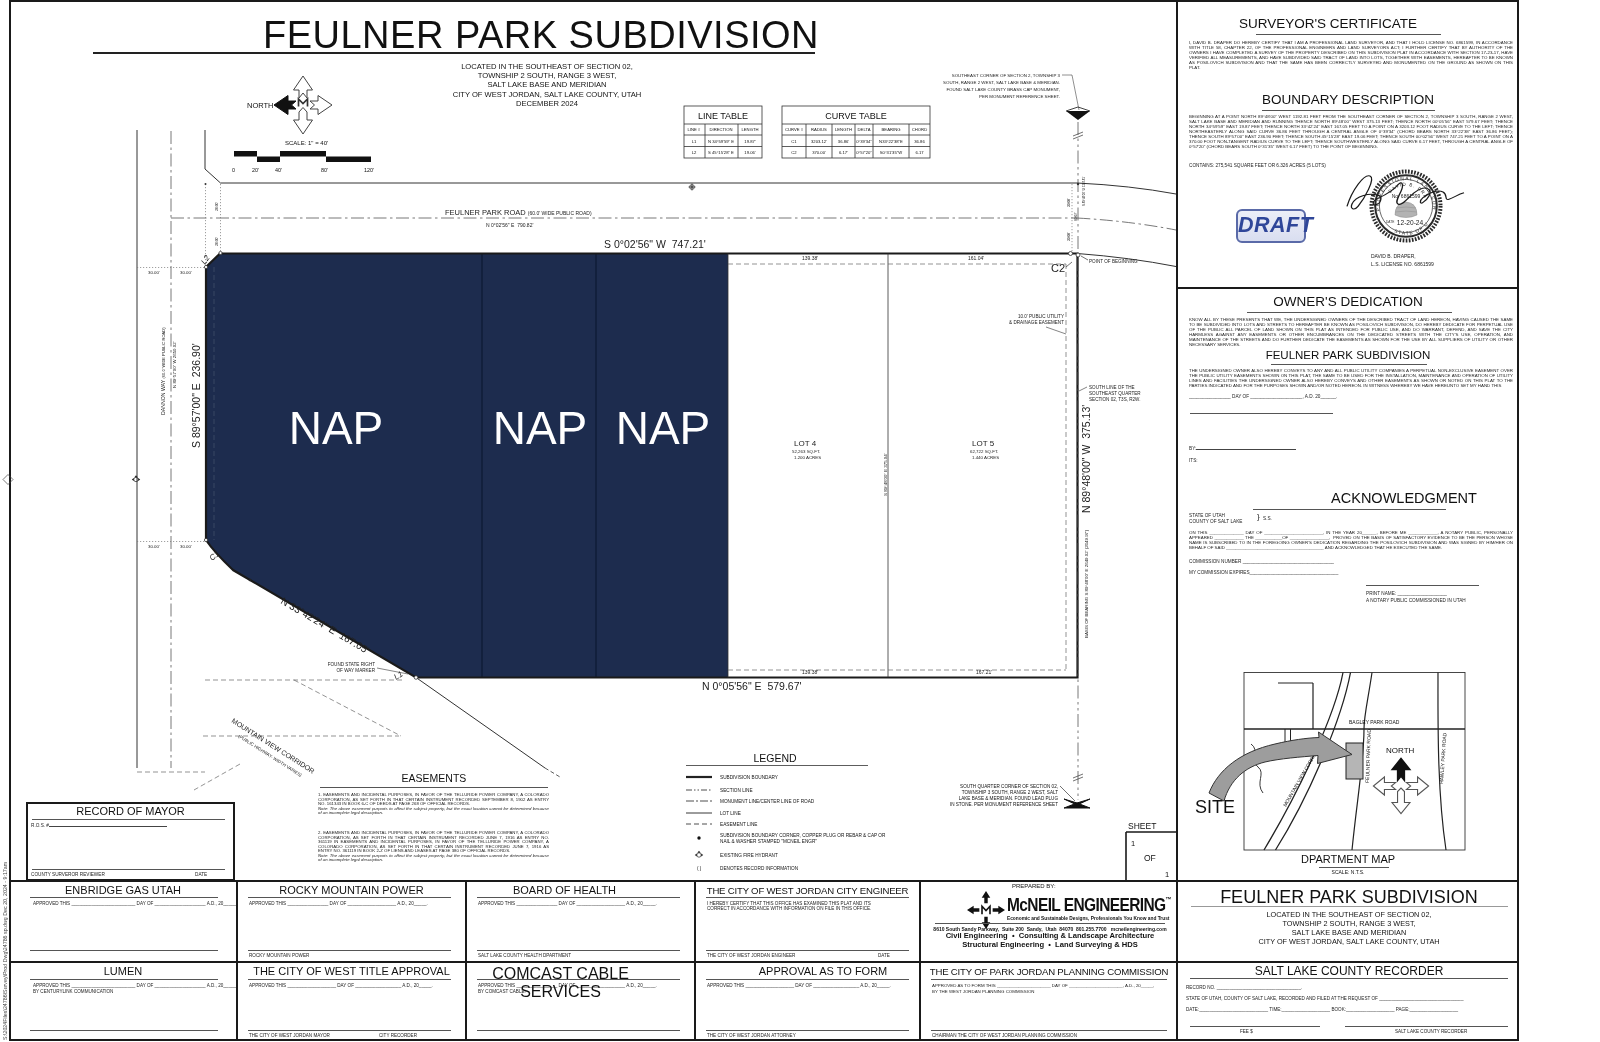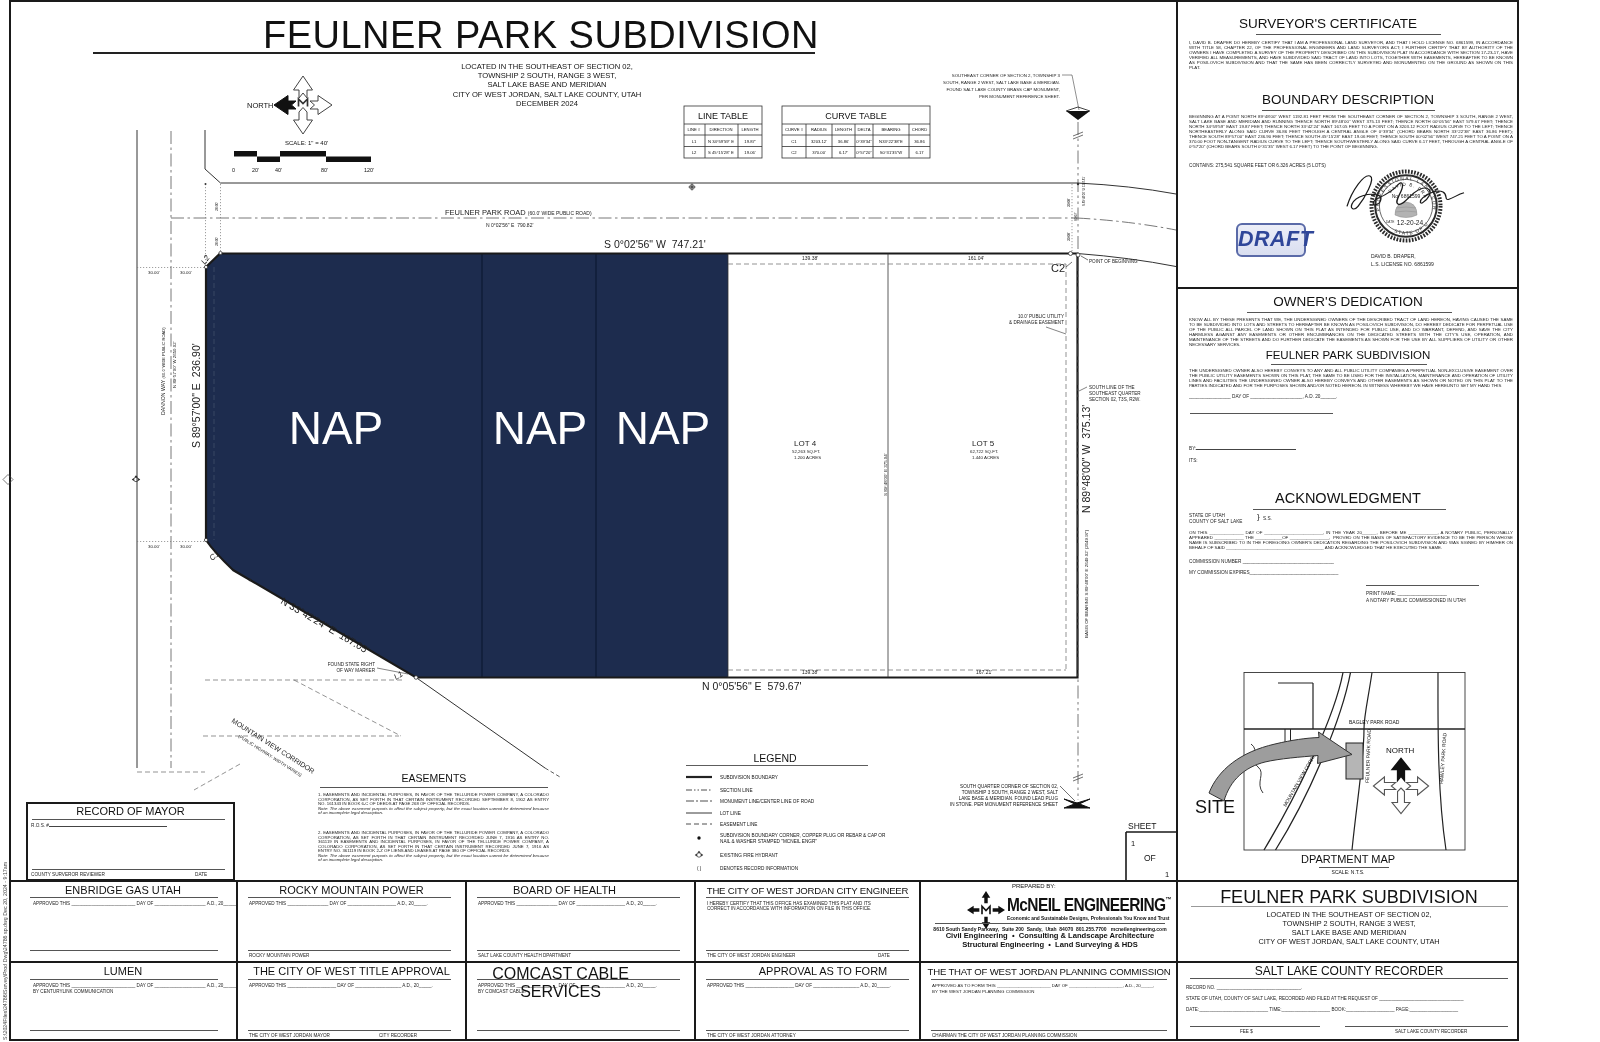--- a/index.html
+++ b/index.html
@@ -292,21 +292,21 @@
 
 <div class="a ctr" style="left:1178px;top:16px;width:300px;font-size:13.5px;">SURVEYOR'S CERTIFICATE</div>
 <div class="hl thin" style="left:1256px;top:34px;width:185px;"></div>
 <div class="a j" style="left:1189px;top:40px;width:324px;font-size:4.4px;line-height:5.0px;color:#222;">I, DAVID B. DRAPER DO HEREBY CERTIFY THAT I AM A PROFESSIONAL LAND SURVEYOR, AND THAT I HOLD LICENSE NO. 6861599, IN ACCORDANCE WITH TITLE 58, CHAPTER 22, OF THE PROFESSIONAL ENGINEERS AND LAND SURVEYORS ACT; I FURTHER CERTIFY THAT BY AUTHORITY OF THE OWNERS I HAVE COMPLETED A SURVEY OF THE PROPERTY DESCRIBED ON THIS SUBDIVISION PLAT IN ACCORDANCE WITH SECTION 17-23-17, HAVE VERIFIED ALL MEASUREMENTS, AND HAVE SUBDIVIDED SAID TRACT OF LAND INTO LOTS, TOGETHER WITH EASEMENTS, HEREAFTER TO BE KNOWN AS POSILOVICH SUBDIVISION AND THAT THE SAME HAS BEEN CORRECTLY SURVEYED AND MONUMENTED ON THE GROUND AS SHOWN ON  THIS PLAT.</div>
 
 <div class="a ctr" style="left:1178px;top:92px;width:340px;font-size:13.5px;">BOUNDARY DESCRIPTION</div>
 <div class="hl thin" style="left:1262px;top:110px;width:173px;"></div>
 <div class="a j" style="left:1189px;top:114px;width:324px;font-size:4.4px;line-height:5.0px;color:#222;">BEGINNING AT A POINT NORTH 89°48'00" WEST 1192.81 FEET FROM THE SOUTHEAST CORNER OF SECTION 2, TOWNSHIP 3 SOUTH, RANGE 2 WEST, SALT LAKE BASE AND MERIDIAN AND RUNNING THENCE NORTH 89°48'00" WEST 375.13 FEET; THENCE NORTH 00°05'56" EAST 579.67 FEET; THENCE NORTH 34°59'59" EAST 19.87 FEET; THENCE NORTH 33°42'24" EAST 167.05 FEET TO A POINT ON A 3203.12 FOOT RADIUS CURVE TO THE LEFT; THENCE NORTHEASTERLY ALONG SAID CURVE 36.86 FEET THROUGH A CENTRAL ANGLE OF 0°39'34" (CHORD BEARS NORTH 33°22'38" EAST 36.86 FEET); THENCE SOUTH 89°57'00" EAST 236.90 FEET; THENCE SOUTH 45°15'28" EAST 19.06 FEET; THENCE SOUTH 00°02'56" WEST 747.21 FEET TO A POINT ON A 370.00 FOOT NON-TANGENT RADIUS CURVE TO THE LEFT; THENCE SOUTHWESTERLY ALONG SAID CURVE 6.17 FEET, THROUGH A CENTRAL ANGLE OF 0°57'20" (CHORD BEARS SOUTH 0°31'35" WEST 6.17 FEET) TO THE POINT OF BEGINNING.</div>
 <div class="a" style="left:1189px;top:163px;font-size:4.7px;color:#222;">CONTAINS: 275,541 SQUARE FEET OR 6.326 ACRES (5 LOTS)</div>
 
-<div class="a" style="left:1236px;top:223px;width:66px;height:30px;border:2px solid #5a6aa8;border-radius:6px;background:linear-gradient(180deg,#eceef8,#d9def0);color:#2f4699;font-size:21.5px;font-weight:bold;font-style:italic;text-align:center;line-height:29px;letter-spacing:0.5px;">DRAFT</div>
+<div class="a" style="left:1236px;top:209px;width:66px;height:30px;border:2px solid #5a6aa8;border-radius:6px;background:linear-gradient(180deg,#eceef8,#d9def0);color:#2f4699;font-size:21.5px;font-weight:bold;font-style:italic;text-align:center;line-height:29px;letter-spacing:0.5px;">DRAFT</div>
 
 <svg class="a" style="left:1340px;top:140px;" width="180" height="140" viewBox="0 0 180 140">
   <g transform="translate(66,66)">
     <circle r="34.5" fill="none" stroke="#2a2a2a" stroke-width="4" stroke-dasharray="1.7 1.4"></circle>
     <circle r="30.8" fill="none" stroke="#2a2a2a" stroke-width="2"></circle>
     <circle r="26.6" fill="none" stroke="#2a2a2a" stroke-width="0.7"></circle>
     <defs>
       <path id="arcT" d="M-25.8,7 A26.6,26.6 0 1 1 25.8,7"></path>
       <path id="arcB" d="M-22.5,18 A29,29 0 0 0 22.5,18"></path>
       <path id="arcM" d="M-19,-6.5 A20,20 0 0 1 19,-6.5"></path>
@@ -331,21 +331,21 @@
 <div class="a j" style="left:1189px;top:317px;width:324px;font-size:4.4px;line-height:5.05px;color:#222;">KNOW ALL BY THESE PRESENTS THAT WE, THE UNDERSIGNED OWNERS OF THE DESCRIBED TRACT OF LAND HEREON, HAVING CAUSED THE SAME TO BE SUBDIVIDED INTO LOTS AND STREETS TO HEREAFTER BE KNOWN AS POSILOVICH SUBDIVISION, DO HEREBY DEDICATE FOR PERPETUAL USE OF THE PUBLIC ALL PARCEL OF LAND SHOWN ON THIS PLAT AS INTENDED FOR PUBLIC USE, AND DO WARRANT, DEFEND, AND SAVE THE CITY HARMLESS AGAINST ANY EASEMENTS OR OTHER ENCUMBRANCES ON THE DEDICATED STREETS WITH THE CITY'S USE, OPERATION, AND MAINTENANCE OF THE STREETS AND DO FURTHER DEDICATE THE EASEMENTS AS SHOWN FOR THE USE BY ALL SUPPLIERS OF UTILITY OR OTHER NECESSARY SERVICES.</div>
 
 <div class="a ctr" style="left:1178px;top:349px;width:340px;font-size:11.5px;">FEULNER PARK SUBDIVISION</div>
 <div class="hl thin" style="left:1271px;top:364px;width:156px;"></div>
 <div class="a j" style="left:1189px;top:368px;width:324px;font-size:4.4px;line-height:5.05px;color:#222;">THE UNDERSIGNED OWNER ALSO HEREBY CONVEYS TO ANY AND ALL PUBLIC UTILITY COMPANIES A PERPETUAL NON-EXCLUSIVE EASEMENT OVER THE PUBLIC UTILITY EASEMENTS SHOWN ON THIS PLAT, THE SAME TO BE USED FOR THE INSTALLATION, MAINTENANCE AND OPERATION OF UTILITY LINES AND FACILITIES THE UNDERSIGNED OWNER ALSO HEREBY CONVEYS AND OTHER EASEMENTS AS SHOWN OR NOTED ON THIS PLAT TO THE PARTIES INDICATED AND FOR THE PURPOSES SHOWN AND/OR NOTED HEREON. IN WITNESS WHEREBY WE HAVE HEREUNTO SET MY HAND THIS</div>
 <div class="a" style="left:1189px;top:394px;width:324px;font-size:4.7px;color:#222;">________________ DAY OF ____________________, A.D. 20______.</div>
 <div class="hl thin" style="left:1190px;top:413px;width:143px;"></div>
 <div class="a" style="left:1189px;top:444px;font-size:4.7px;color:#222;">BY:<span style="display:inline-block;width:100px;border-bottom:0.7px solid #444;height:5px;"></span></div>
 <div class="a" style="left:1189px;top:458px;font-size:4.7px;color:#222;">ITS:</div>
 
-<div class="a ctr" style="left:1178px;top:490px;width:340px;font-size:14.5px;">ACKNOWLEDGMENT</div>
+<div class="a ctr" style="left:1234px;top:490px;width:340px;font-size:14.5px;">ACKNOWLEDGMENT</div>
 <div class="hl thin" style="left:1253px;top:509px;width:193px;"></div>
 <div class="a" style="left:1189px;top:513px;font-size:4.7px;line-height:6.4px;color:#222;">STATE OF UTAH<br>COUNTY OF SALT LAKE</div>
 <div class="a" style="left:1257px;top:512px;font-size:8px;color:#222;">}</div>
 <div class="a" style="left:1263px;top:516px;font-size:4.7px;color:#222;">S.S.</div>
 <div class="a j" style="left:1189px;top:530px;width:324px;font-size:4.4px;line-height:5.05px;color:#222;">ON THIS ______________ DAY OF ________________________, IN THE YEAR 20______, BEFORE ME ____________, A NOTARY PUBLIC, PERSONALLY APPEARED ____________ THE ___________OF ________________,&nbsp;&nbsp;PROVED ON THE BASIS OF SATISFACTORY EVIDENCE TO BE THE PERSON WHOSE NAME IS SUBSCRIBED TO IN THE FOREGOING OWNER'S DEDICATION REGARDING THE POSILOVICH SUBDIVISION AND WAS SIGNED BY HIM/HER ON BEHALF OF SAID ________________________________________ AND ACKNOWLEDGED THAT HE EXECUTED THE SAME.</div>
 <div class="a" style="left:1189px;top:559px;font-size:4.7px;color:#222;">COMMISSION NUMBER ___________________________________</div>
 <div class="a" style="left:1189px;top:570px;font-size:4.7px;color:#222;">MY COMMISSION EXPIRES__________________________________</div>
 <div class="hl thin" style="left:1366px;top:585px;width:113px;"></div>
 <div class="a" style="left:1366px;top:590px;font-size:4.7px;line-height:7px;color:#222;">PRINT NAME: ___________________<br>A NOTARY PUBLIC COMMISSIONED IN UTAH</div>
 
@@ -474,21 +474,21 @@
 <div class="hl thin" style="left:477px;top:979px;width:203px;"></div>
 <div class="a" style="left:478px;top:983px;font-size:4.6px;line-height:6px;color:#222;">APPROVED THIS ________________ DAY OF ___________________ A.D., 20_____.<br>BY COMCAST CABLE.</div>
 <div class="hl thin" style="left:477px;top:1030px;width:203px;"></div>
 
 <div class="a ctr" style="left:696px;top:965px;width:254px;font-size:11px;">APPROVAL AS TO FORM</div>
 <div class="hl thin" style="left:706px;top:979px;width:203px;"></div>
 <div class="a" style="left:707px;top:983px;font-size:4.6px;color:#222;">APPROVED THIS ___________________ DAY OF __________________ A.D., 20_____.</div>
 <div class="hl thin" style="left:706px;top:1030px;width:203px;"></div>
 <div class="a" style="left:707px;top:1033px;font-size:4.6px;color:#222;">THE CITY OF WEST JORDAN ATTORNEY</div>
 
-<div class="a ctr" style="left:921px;top:966px;width:256px;font-size:9.6px;letter-spacing:-0.2px;white-space:nowrap;">THE THAT OF WEST JORDAN PLANNING COMMISSION</div>
+<div class="a ctr" style="left:921px;top:966px;width:256px;font-size:9.6px;letter-spacing:-0.2px;white-space:nowrap;">THE CITY OF PARK JORDAN PLANNING COMMISSION</div>
 <div class="hl thin" style="left:931px;top:979px;width:236px;"></div>
 <div class="a" style="left:932px;top:983px;width:228px;font-size:4.4px;line-height:6px;color:#222;">APPROVED AS TO FORM THIS ______________________ DAY OF ______________________, A.D., 20_____, BY THE WEST JORDAN PLANNING COMMISSION</div>
 <div class="hl thin" style="left:931px;top:1030px;width:236px;"></div>
 <div class="a" style="left:932px;top:1033px;font-size:4.6px;color:#222;">CHAIRMAN THE CITY OF WEST JORDAN PLANNING COMMISSION</div>
 
 <div class="a ctr" style="left:1180px;top:964px;width:338px;font-size:12px;">SALT LAKE COUNTY RECORDER</div>
 <div class="hl thin" style="left:1190px;top:978px;width:318px;"></div>
 <div class="a" style="left:1186px;top:985px;font-size:4.6px;color:#222;">RECORD NO. _________________________________.</div>
 <div class="a" style="left:1186px;top:996px;font-size:4.6px;color:#222;">STATE OF UTAH, COUNTY OF SALT LAKE, RECORDED AND FILED AT THE REQUEST OF _________________________________</div>
 <div class="a" style="left:1186px;top:1007px;font-size:4.6px;color:#222;">DATE:___________________________ TIME:___________________ BOOK:___________________ PAGE:___________________</div>

